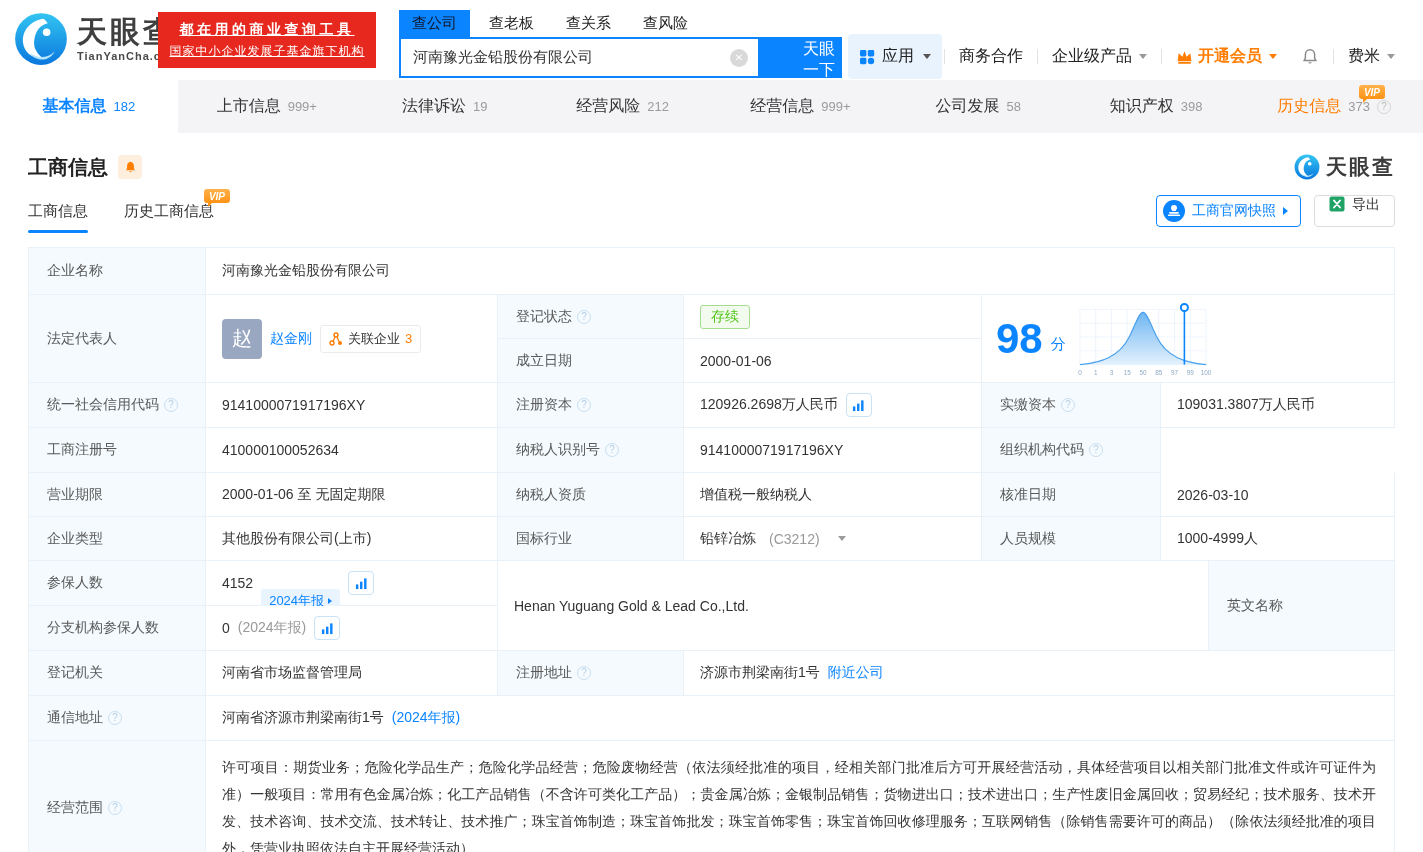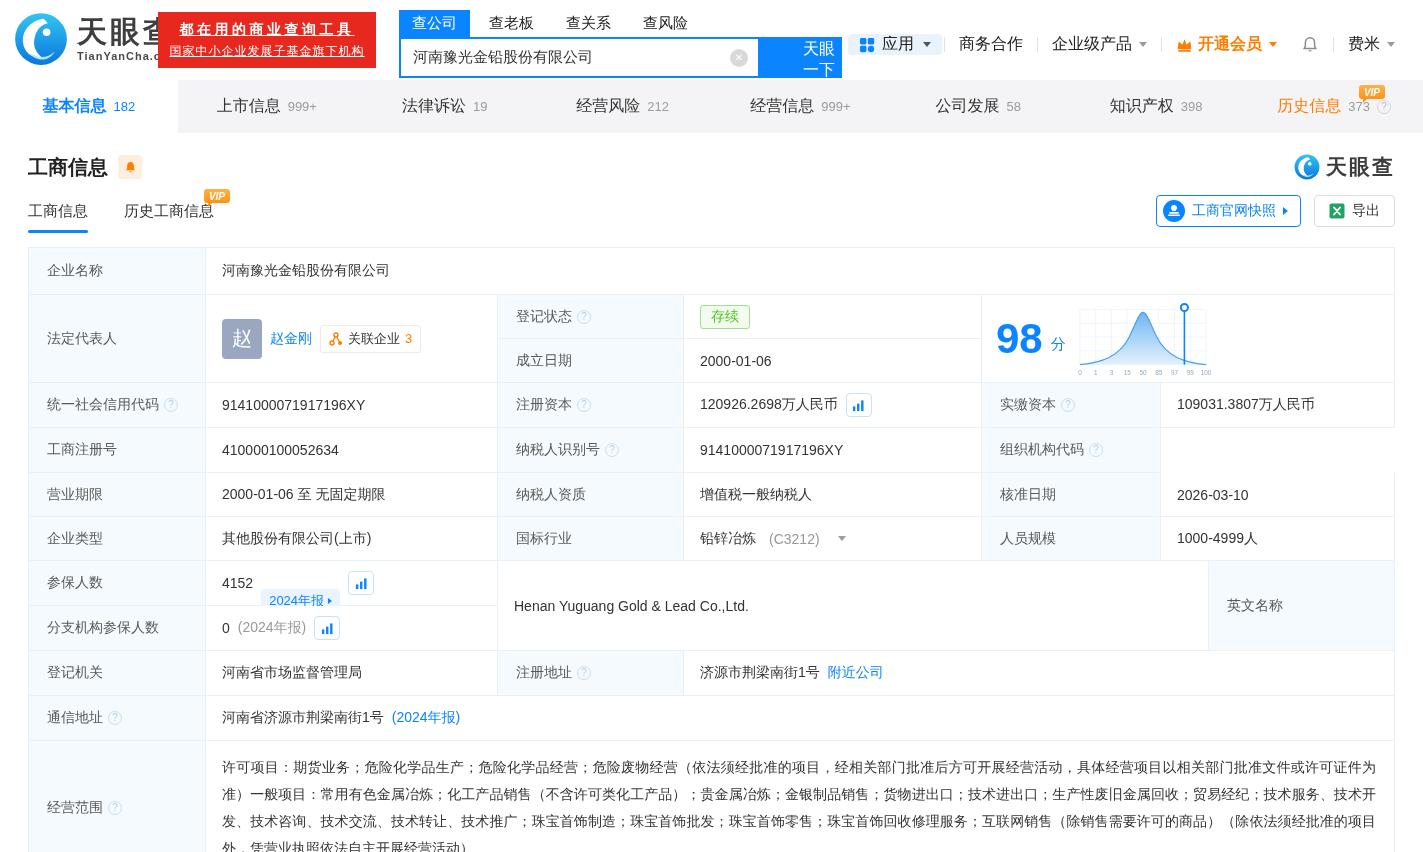--- a/index.html
+++ b/index.html
@@ -12,32 +12,32 @@
   .logo { position:absolute; left:14px; top:12px; display:flex; align-items:center; gap:9px; }
   .logo-title { font-size:30px; font-weight:bold; color:#3f3f3f; letter-spacing:3px; line-height:32px; }
   .logo-domain { font-size:11px; font-weight:bold; color:#4a4a4a; letter-spacing:1px; margin-top:2px; }
   .promo { position:absolute; left:158px; top:12px; width:218px; height:56px; background:#e7281e;
     color:#fff; display:flex; flex-direction:column; justify-content:center; align-items:center;text-decoration:underline; }
   .promo-l1 { font-size:14px; font-weight:bold; letter-spacing:3.5px; }
   .promo-l2 { font-size:12px; letter-spacing:1px; margin-top:4px; }
   .search { position:absolute; left:399px; top:10px; width:443px; }
   .search-tabs { display:flex; align-items:flex-end; }
   .stab { font-size:15px; color:#222; padding:4px 13px; margin-right:6px; }
-  .stab.active { background:#0b84ff; color:#ffffff; }
+  .stab.active { background:#0b84ff; color:#0f172a; }
   .search-box { display:flex; align-items:center; border:2px solid #0b84ff; height:41px; background:#fff; }
   .search-input { flex:1; border:none; outline:none; font-size:15px; color:#333; padding:0 8px 0 12px;
     font-family:"Liberation Sans","DejaVu Sans",sans-serif; min-width:0; }
   .clear-icon { width:18px; height:18px; border-radius:50%; background:#d9d9d9; color:#fff;
     font-size:10px; line-height:18px; text-align:center; margin-right:10px; flex:0 0 auto; }
   .clear-icon::before { content:"✕"; }
   .search-btn { width:82px; align-self:stretch; background:#0b84ff; color:#fff; border:none;
     font-size:16px; font-family:inherit;padding-left:40px; }
   .hmenu { position:absolute; right:16px; top:34px; display:flex; align-items:center; font-size:16px; color:#222; }
   .menu-apps { display:flex; align-items:center; gap:7px; background:#e9f3fe; border-radius:4px;
-    padding:0 11px; }
+    padding:12px 11px; }
   .menu-item { display:flex; align-items:center; gap:5px; padding:0 12px; white-space:nowrap; }
   .vsep { width:1px; height:15px; background:#e2e2e2; margin:0 2px; }
   .caret { width:0; height:0; border-left:4px solid transparent; border-right:4px solid transparent;
     border-top:5px solid #555; display:inline-block; margin-left:2px; }
   .caret.gray { border-top-color:#9b9b9b; }
   .caret.orange { border-top-color:#ff7d00; }
   .vip-text { color:#ff7d00; font-weight:bold; }
 
   
   .navbar { height:53px; background:#f4f4f6; display:flex; }
@@ -73,21 +73,21 @@
   .subtab { font-size:15px; color:#333; padding-bottom:12px; position:relative; }
   .subtab.active::after { content:""; position:absolute; left:0; right:0; bottom:0; height:3px;
     background:#0b84ff; border-radius:2px; }
   .subtab .vip-badge { top:-13px; right:-16px; }
   .actions { display:flex; gap:13px; padding-bottom:6px; }
   .snapshot-btn { height:32px; border:1px solid #0b84ff; border-radius:4px; background:#fff;
     color:#0b84ff; font-size:14px; display:flex; align-items:center; gap:7px; padding:0 12px 0 6px; }
   .snapshot-btn .arrow { width:0; height:0; border-top:4px solid transparent; border-bottom:4px solid transparent;
     border-left:5px solid #0b84ff; }
   .export-btn { height:32px; border:1px solid #dcdcdc; border-radius:4px; background:#fff;
-    color:#333; font-size:14px; display:flex; align-items:center; gap:7px; padding:0 14px; }
+    color:#333; font-size:14px; display:flex; align-items:flex-start; gap:7px; padding:0 14px; }
 
   
   .table { margin:14px 28px 0; width:1367px; border-left:1px solid #e9f1f8; border-top:1px solid #e9f1f8;
     font-size:14px; }
   .tr { display:flex; }
   .c { border-right:1px solid #e9f1f8; border-bottom:1px solid #e9f1f8; display:flex;
     align-items:center; padding:0 16px; min-width:0; }
   .lbl { background:#f4fafd; color:#595959; gap:5px; padding:0 18px; }
   .val { background:#fff; color:#333; gap:8px; }
   .w1{width:177px;} .w2{width:292px;} .w3{width:186px;} .w4{width:298px;} .w5{width:179px;} .w6{flex:1;}

